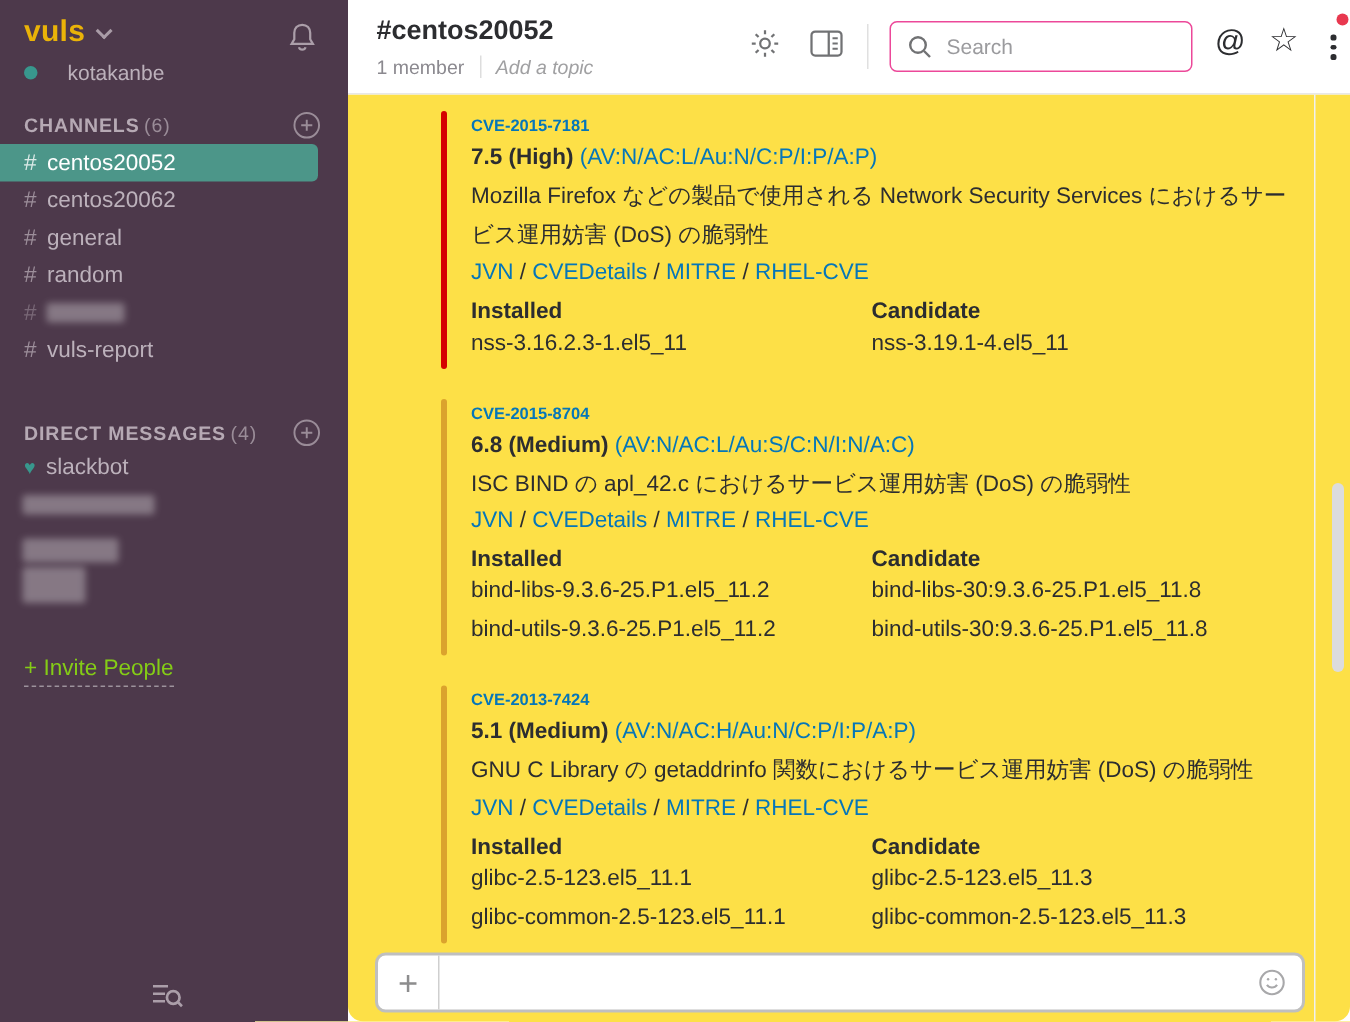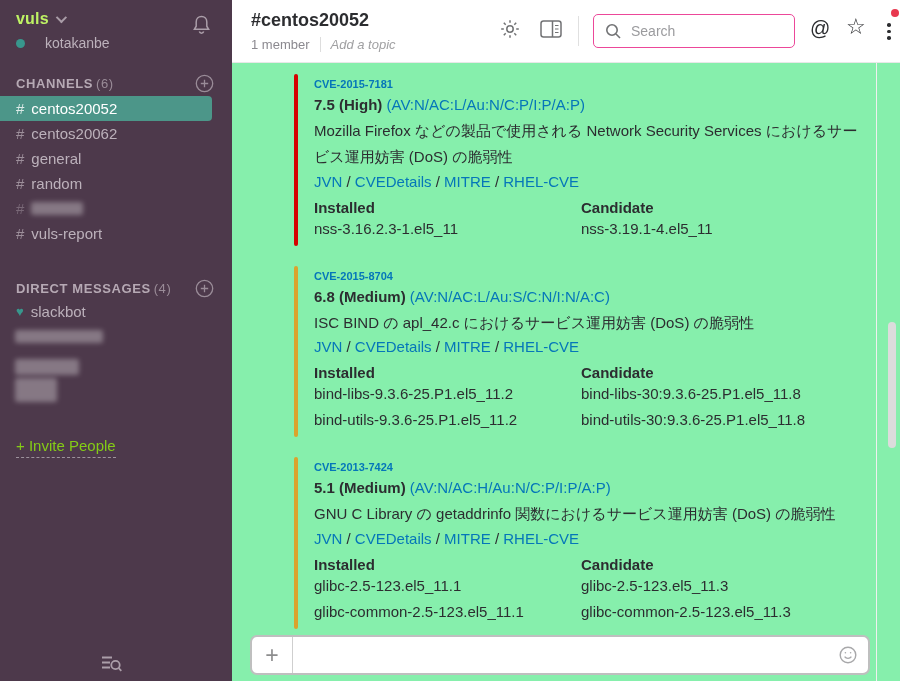--- a/index.html
+++ b/index.html
@@ -3,21 +3,21 @@
 <meta charset="utf-8">
 <style>
   * { margin:0; padding:0; box-sizing:border-box; }
   html,body { width:900px; height:681px; overflow:hidden; }
   body { font-family:"Liberation Sans","DejaVu Sans",sans-serif; display:flex; background:#fff; }
 
   
   .sidebar { width:232px; flex-shrink:0; background:#4D394B; position:relative; color:#BCB1BB; }
   .team-block { position:absolute; top:10px; left:16px; }
   .team-name-row { display:flex; align-items:center; gap:7px; cursor:pointer; }
-  .team-name { font-size:16px; font-weight:bold; color:#bef264; letter-spacing:0.2px; }
+  .team-name { font-size:20px; font-weight:bold; color:#eab308; letter-spacing:0.2px; }
   .chev { width:8px; height:8px; border-right:2px solid #A99CA7; border-bottom:2px solid #A99CA7; transform:rotate(45deg) translateY(-2px); }
   .presence-row { display:flex; align-items:center; gap:20px; margin-top:7px; }
   .presence-dot { width:9px; height:9px; border-radius:50%; background:#38978D; }
   .presence-name { font-size:14px; color:#BCB1BB; }
   .bell { position:absolute; top:14px; right:20px; }
 
   .section-label { position:absolute; left:16px; font-size:13px; color:#AB9EA9; letter-spacing:0.6px; }
   .section-label b { font-weight:bold; color:#B6A9B4; }
   .section-label .count { color:#9A8C98; margin-left:3px; }
   .plus-circle { position:absolute; right:18px; }
@@ -34,21 +34,21 @@
   .redact.dm1 { width:88px; height:13px; }
   .blob { margin:10px 0 0 15px; }
   .blob .b1 { width:64px; height:16px; }
   .blob .b2 { width:42px; height:24px; margin-top:3px; }
 
   .invite { position:absolute; top:437px; left:16px; font-size:15px; color:#84cc16; cursor:pointer;
             padding-bottom:3px; border-bottom:1px dashed rgba(255,255,255,0.45); }
   .sidebar-search { position:absolute; bottom:8px; left:100px; cursor:pointer; }
 
   
-  .main { flex:1; position:relative; background:#86efac; }
+  .main { flex:1; position:relative; background:#fde047;border-radius:10px; }
   .main-header { position:absolute; top:0; left:0; right:0; height:63px; background:#fff; border-bottom:1px solid #E8E8E8; z-index:6; }
   .chan-title { position:absolute; left:19px; top:10px; font-size:18px; font-weight:bold; color:#2C2D30; }
   .header-sub { position:absolute; left:19px; top:37px; display:flex; align-items:center; font-size:13px; color:#8B898F; }
   .sub-div { width:1px; height:15px; background:#DDDDDD; margin:0 10px; }
   .topic { font-style:italic; color:#A0A0A2; cursor:pointer; }
   .hicon { position:absolute; top:18px; cursor:pointer; }
   .hdivider { position:absolute; left:346px; top:16px; width:1px; height:30px; background:#E0E0E0; }
   .search-box { position:absolute; left:361px; top:14px; width:202px; height:34px; border:1px solid #ec4899; border-radius:5px;
                 display:flex; align-items:center; padding:0 11px; gap:9px; cursor:text; background:#fff; }
   .search-text { font-size:14px; color:#9B9B9E; }

